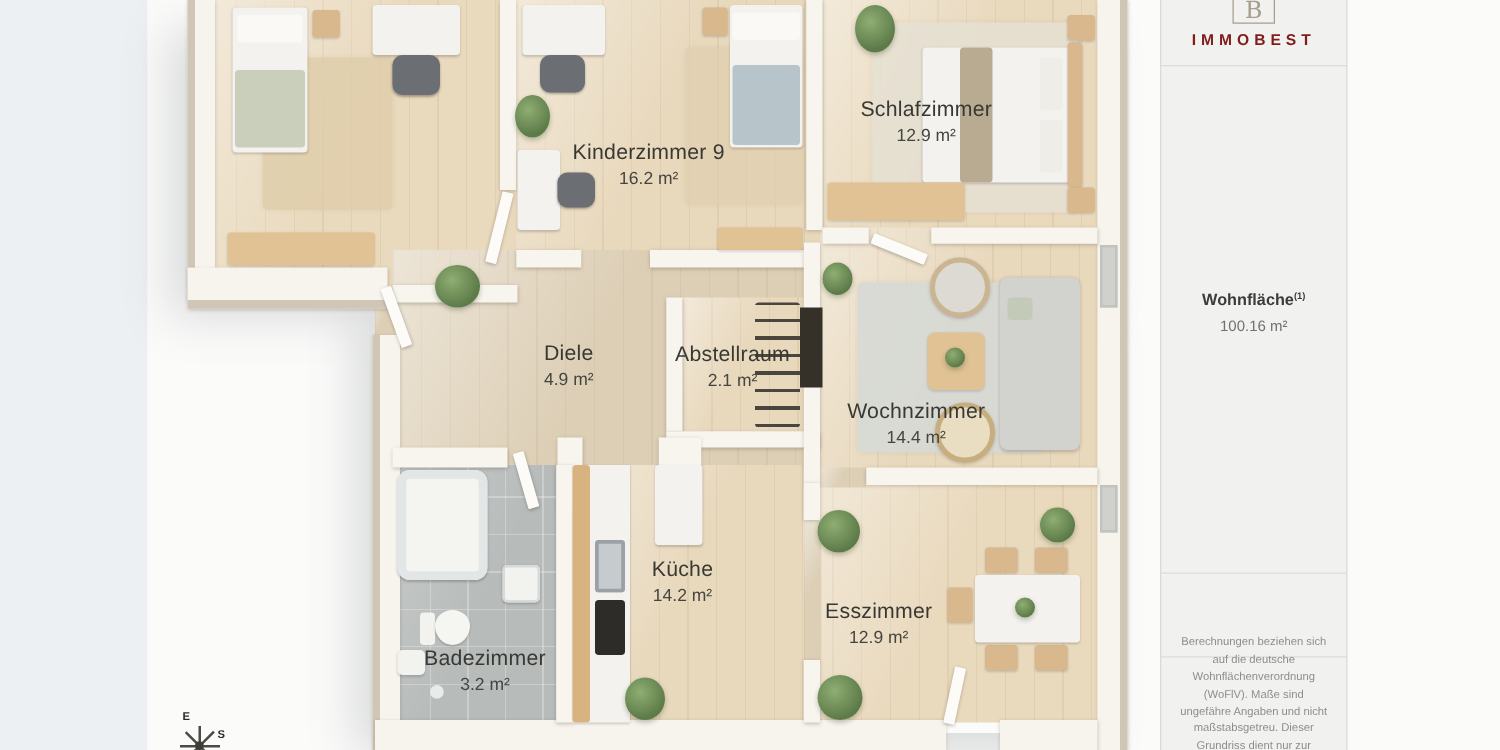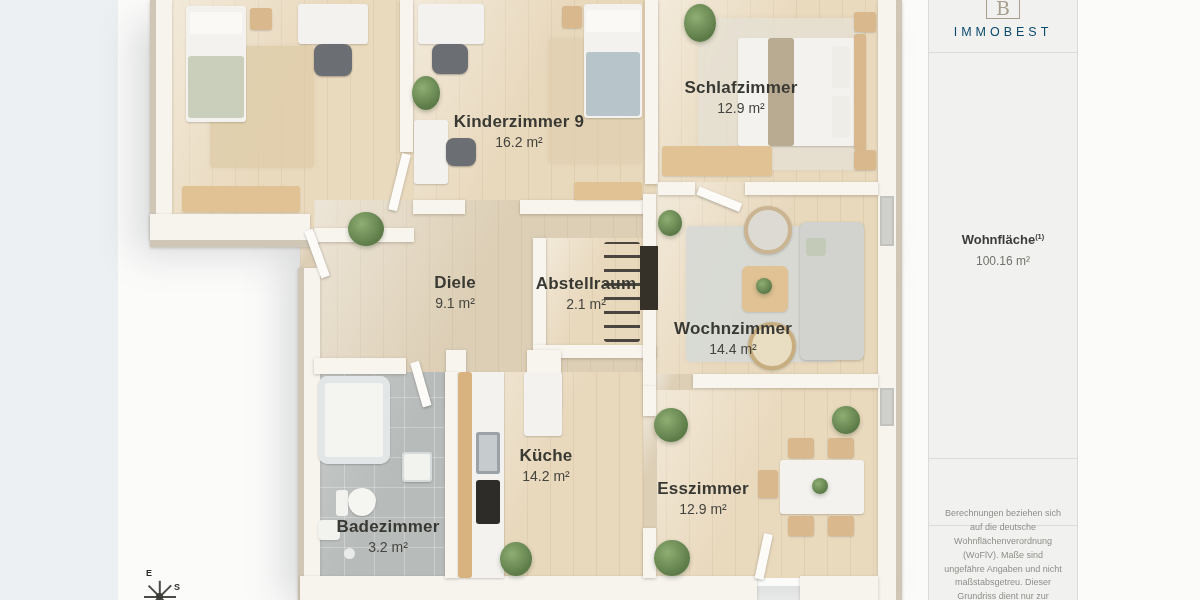--- a/index.html
+++ b/index.html
@@ -39,36 +39,36 @@
   .wood{background:#d8b88c;box-shadow:0 1px 2px rgba(0,0,0,.15);}
   .woodl{background:#e0c294;box-shadow:0 1px 2px rgba(0,0,0,.12);}
   .dark{background:#6b6e72;border-radius:8px;box-shadow:0 1px 2px rgba(0,0,0,.3);}
   .rug{border-radius:4px;box-shadow:0 0 6px rgba(0,0,0,.06);}
   .plant{border-radius:50%;background:radial-gradient(circle at 38% 35%,#8fae73,#5c7b48 70%);
          box-shadow:0 2px 4px rgba(40,60,30,.3);}
   .door{background:#fcfbf8;box-shadow:0 1px 3px rgba(0,0,0,.28);border-radius:1px;}
 
   
   .room-label{transform:translate(-50%,-50%);text-align:center;color:#393934;white-space:nowrap;}
-  .room-label .rname{font-weight:700;font-size:17px;letter-spacing:.2px;}
+  .room-label .rname{font-weight:400;font-size:17px;letter-spacing:.2px;}
   .room-label .rarea{font-size:14px;margin-top:2px;color:#45453f;}
 
   
   .cline{background:#4a4a46;height:1.6px;width:32px;transform-origin:center;}
   .cletter{font-size:9px;font-weight:700;color:#2c2c28;}
 
   
   .sidebar{left:928px;top:0;width:150px;height:600px;background:#f1f1ef;
            border-left:1px solid #dadad6;border-right:1px solid #dadad6;box-sizing:border-box;}
   .divider{left:0;width:100%;height:1px;background:#dbdbd7;}
   .logo-square{left:50%;top:-15px;transform:translateX(-50%);width:34px;height:34px;
       border:1.5px solid #a89e8e;box-sizing:border-box;display:flex;align-items:flex-end;justify-content:center;}
   .logo-square span{font-family:"DejaVu Serif",serif;font-size:19px;line-height:1;color:#a89e8e;}
   .brand{left:0;top:25px;width:100%;text-align:center;font-size:12.5px;letter-spacing:4px;
-         color:#0c4a6e;font-weight:400;}
+         color:#7f1d1d;font-weight:700;}
   .area-block{left:0;top:232px;width:100%;text-align:center;}
   .area-label{font-size:13px;font-weight:700;color:#3c3c38;}
   .area-label sup{font-size:7.5px;}
   .area-value{font-size:12px;color:#71716c;margin-top:7px;}
   .note{left:0;margin:0;padding:0 13px;box-sizing:border-box;width:100%;
         font-size:9px;line-height:1.55;color:#8e8e89;text-align:center;
         display:flex;align-items:center;justify-content:center;}
 </style>
 </head>
 <body>
@@ -199,21 +199,21 @@
   <div class="abs room-label" style="left:519px;top:131px;">
     <div class="rname">Kinderzimmer 9</div>
     <div class="rarea">16.2 m²</div>
   </div>
   <div class="abs room-label" style="left:741px;top:97px;">
     <div class="rname">Schlafzimmer</div>
     <div class="rarea">12.9 m²</div>
   </div>
   <div class="abs room-label" style="left:455px;top:292px;">
     <div class="rname">Diele</div>
-    <div class="rarea">9.1 m²</div>
+    <div class="rarea">4.9 m²</div>
   </div>
   <div class="abs room-label" style="left:586px;top:293px;">
     <div class="rname">Abstellraum</div>
     <div class="rarea">2.1 m²</div>
   </div>
   <div class="abs room-label" style="left:733px;top:338px;">
     <div class="rname">Wochnzimmer</div>
     <div class="rarea">14.4 m²</div>
   </div>
   <div class="abs room-label" style="left:546px;top:465px;">

